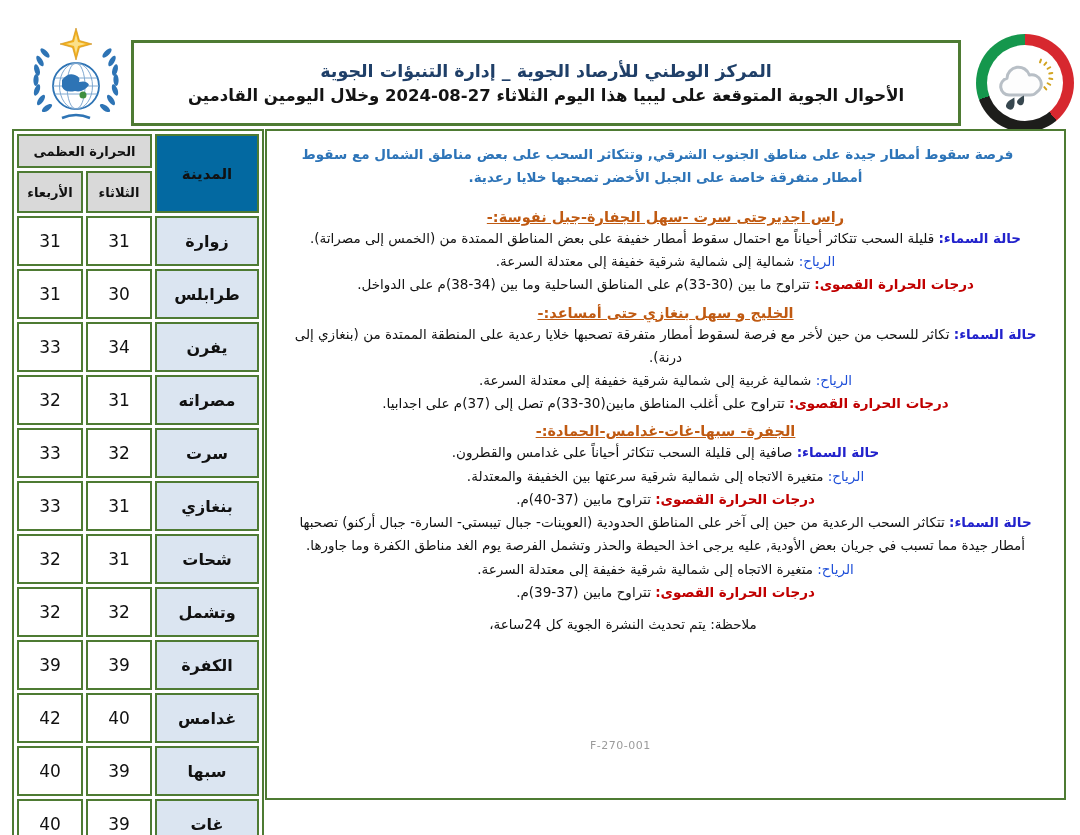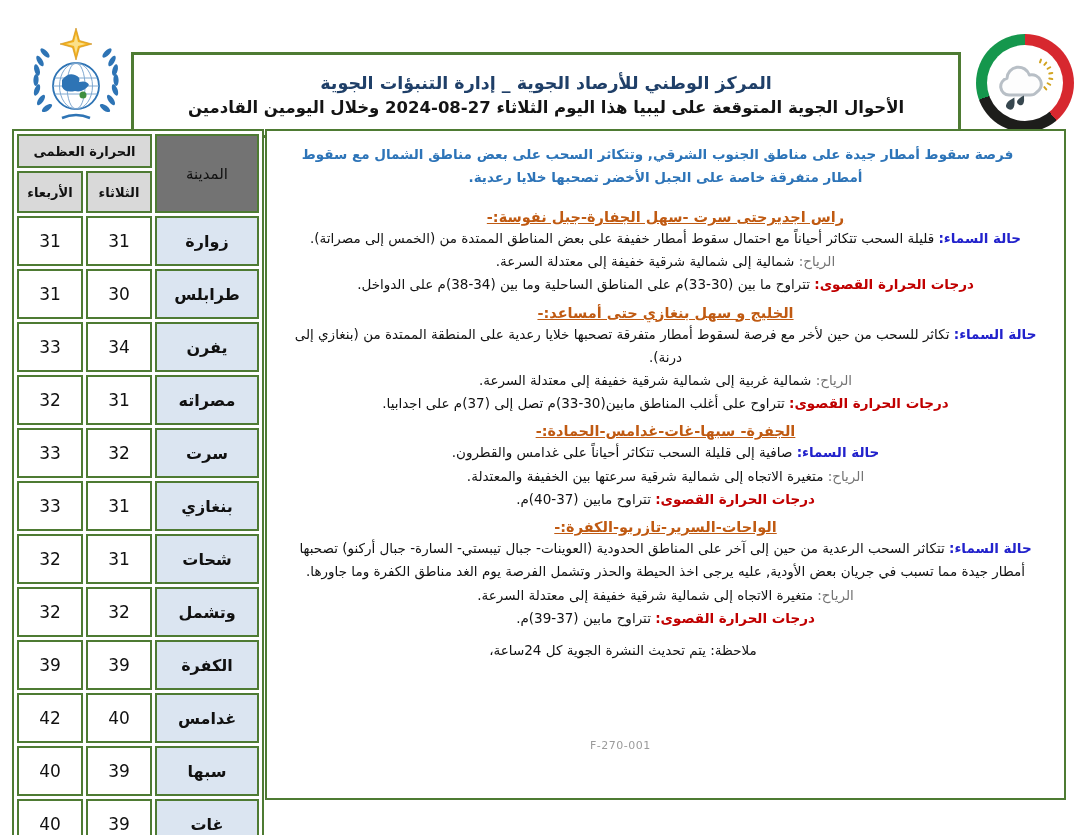--- a/index.html
+++ b/index.html
@@ -1,54 +1,54 @@
 <!DOCTYPE html>
 <html lang="ar"><head>
 <meta charset="utf-8">
 <style>
   html,body{margin:0;padding:0;background:#fff;}
   .page{position:relative;width:1080px;height:835px;background:#fff;overflow:hidden;
         font-family:"DejaVu Sans","Liberation Sans",sans-serif;color:#111;}
 
   
-  .header-box{position:absolute;left:131px;top:52px;width:824px;height:80px;
+  .header-box{position:absolute;left:131px;top:40px;width:824px;height:80px;
     border:3px solid #4e7b33;display:flex;flex-direction:column;justify-content:center;
     align-items:center;gap:5px;background:#fff;}
   .title1{direction:rtl;font-weight:bold;font-size:17.5px;color:#1f3f68;}
   .title2{direction:rtl;font-weight:bold;font-size:16.5px;color:#141414;}
   .wmo-logo{position:absolute;left:20px;top:28px;}
   .nmc-logo{position:absolute;right:6px;top:34px;width:98px;height:98px;}
   .ring{width:100%;height:100%;border-radius:50%;position:relative;
     background:conic-gradient(#d7282f 0deg 140deg,#1d1d1b 140deg 250deg,#15974d 250deg 360deg);}
   .ring-inner{position:absolute;inset:11px;background:#fff;border-radius:50%;
     display:flex;align-items:center;justify-content:center;}
 
   
   .temp-table-wrap{position:absolute;left:12px;top:129px;}
   table.temps{border-collapse:separate;border-spacing:3px;border:2px solid #4e7b33;
     direction:rtl;background:#fff;}
   table.temps td{border:2px solid #4e7b33;text-align:center;vertical-align:middle;}
   td.hdr{background:#d9d9d9;font-weight:bold;font-size:13px;height:30px;padding:0 4px;}
-  td.hdr-city{background:#737373;font-weight:normal;font-size:15px;width:88px;}
+  td.hdr-city{background:#0369a1;font-weight:bold;font-size:15px;width:88px;}
   td.hdr-day{height:38px;}
   td.city{background:#dbe5f1;font-weight:bold;font-size:16px;width:88px;height:44px;padding:0 6px;}
   td.num{background:#fff;font-size:17px;width:60px;height:44px;}
 
   
   .forecast-box{position:absolute;left:265px;top:129px;width:801px;height:671px;
     box-sizing:border-box;border:2px solid #4e7b33;padding:12px 14px 0 14px;
     direction:rtl;text-align:center;font-size:13.5px;background:#fff;}
   .intro{color:#2d74b8;font-weight:bold;line-height:1.7;margin:0 0 20px 0;text-indent:16px;}
   .sec-heading{color:#c05a12;font-weight:bold;font-size:14.5px;
     text-decoration:underline;margin:8px 0 2px 0;}
   .line{line-height:1.72;}
   .lbl{font-weight:bold;}
   .lbl-blue{color:#2222cc;}
   .lbl-red{color:#c00000;}
-  .lbl-wind{color:#737373;font-weight:normal;}
+  .lbl-wind{color:#1d4ed8;font-weight:normal;}
   .note{font-weight:normal;margin:12px 85px 0 0;}
   .form-code{position:absolute;left:323px;top:608px;direction:ltr;color:#9b9b9b;
     font-size:11px;letter-spacing:.5px;}
 </style>
 </head>
 <body>
 
 <div class="page">
 
   <div class="wmo-logo">
@@ -208,21 +208,20 @@
     </div>
 
     <div class="section">
       <div class="sec-heading">الجفرة- سبها-غات-غدامس-الحمادة:-</div>
       <div class="line"><span class="lbl lbl-blue">حالة السماء:</span> <span>صافية إلى قليلة السحب تتكاثر أحياناً على غدامس والقطرون.</span></div>
       <div class="line"><span class="lbl-wind">الرياح:</span> <span>متغيرة الاتجاه إلى شمالية شرقية سرعتها بين الخفيفة والمعتدلة.</span></div>
       <div class="line"><span class="lbl lbl-red">درجات الحرارة القصوى:</span> <span>تتراوح مابين (37-40)م.</span></div>
     </div>
 
     <div class="section">
-      <div class="sec-heading">الواحات-السرير-تازربو-الكفرة:-</div>
       <div class="line"><span class="lbl lbl-blue">حالة السماء:</span> <span>تتكاثر السحب الرعدية من حين إلى آخر على المناطق الحدودية (العوينات- جبال تيبستي- السارة- جبال أركنو) تصحبها أمطار جيدة مما تسبب في جريان بعض الأودية, عليه يرجى اخذ الحيطة والحذر وتشمل الفرصة يوم الغد مناطق الكفرة وما جاورها.</span></div>
       <div class="line"><span class="lbl-wind">الرياح:</span> <span>متغيرة الاتجاه إلى شمالية شرقية خفيفة إلى معتدلة السرعة.</span></div>
       <div class="line"><span class="lbl lbl-red">درجات الحرارة القصوى:</span> <span>تتراوح مابين (37-39)م.</span></div>
     </div>
 
     <div class="note">ملاحظة: يتم تحديث النشرة الجوية كل 24ساعة،</div>
     <div class="form-code">F-270-001</div>
   </div>
 
 </div>

